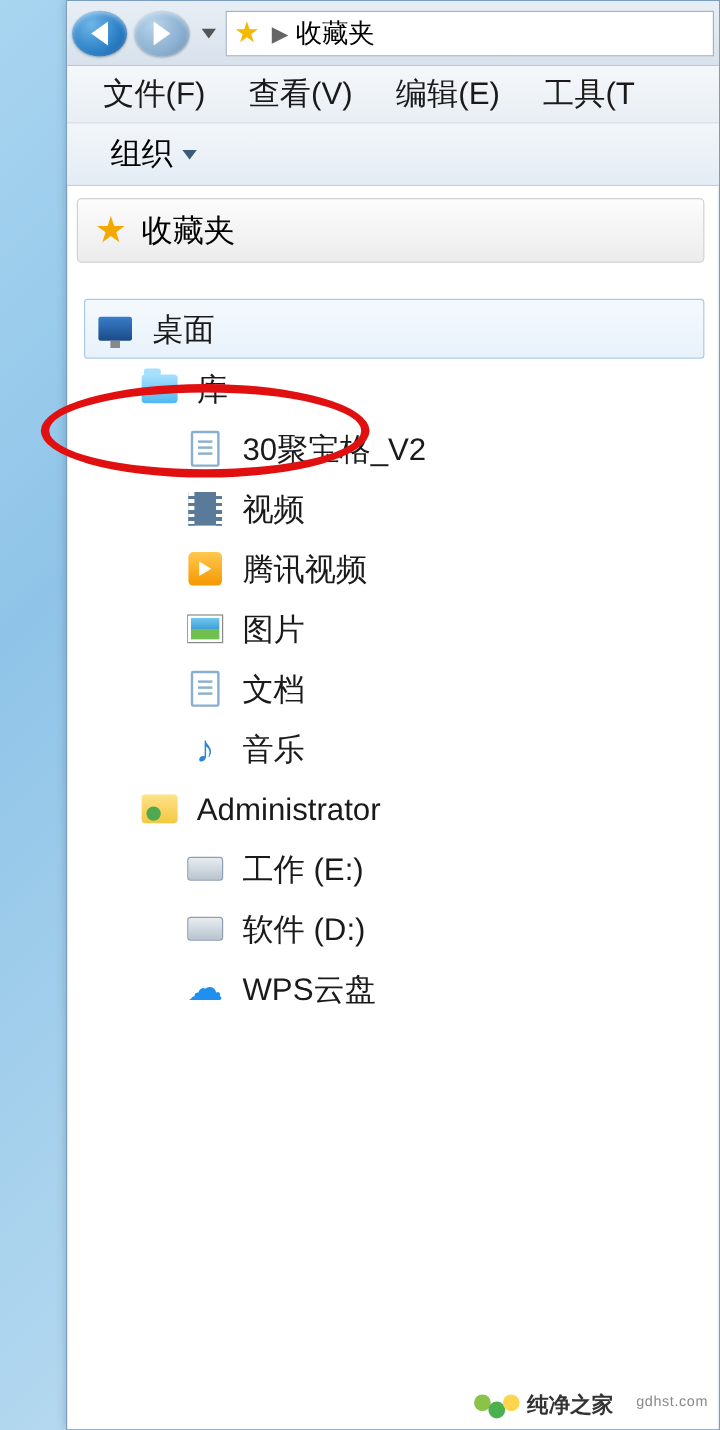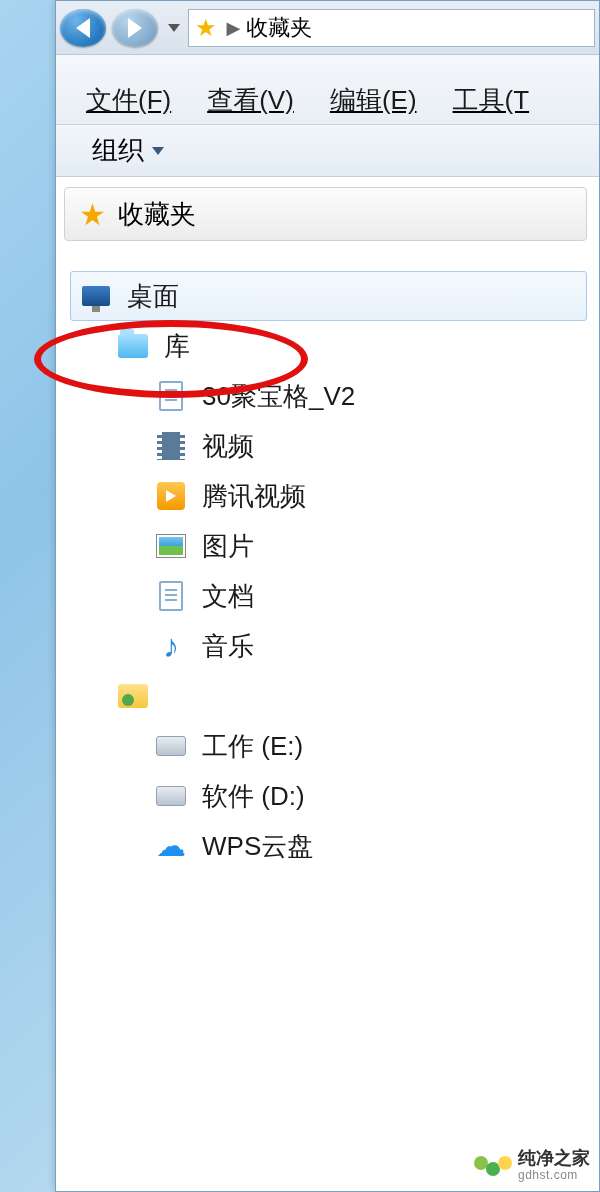--- a/index.html
+++ b/index.html
@@ -53,27 +53,26 @@
       flex: 1; height: 38px;
       background: #fff;
       border: 1px solid #a0b4c8;
       display: flex; align-items: center;
       padding: 0 6px;
       font-size: 22px;
     }
     .star-small { color: #f5b800; font-size: 24px; margin-right: 4px; }
     .breadcrumb-sep { color: #666; margin: 0 6px; font-size: 18px; }
     .menu-bar {
-      height: 70px;
+      height: 48px;
       background: linear-gradient(to bottom, #f5f8fb 0%, #e8eef4 100%);
       border-bottom: 1px solid #c8d4e0;
-      display: flex; align-items: flex-end;
+      display: flex; align-items: center;
       padding: 0 12px;
       font-size: 26px;
-      text-decoration: underline;
     }
     .menu-item {
       padding: 6px 18px;
       cursor: pointer;
       color: #1a1a1a;
     }
     .toolbar {
       height: 52px;
       background: linear-gradient(to bottom, #f2f6fa 0%, #e4ecf4 100%);
       border-bottom: 1px solid #c0cfdc;
@@ -130,21 +129,21 @@
     }
     .watermark {
       position: absolute;
       right: 10px; bottom: 10px;
       display: flex; align-items: center; gap: 6px;
       font-size: 18px;
       color: #333;
     }
     .wm-logo { display: flex; gap: 2px; }
     .wm-dot { width: 14px; height: 14px; border-radius: 50%; }
-    .wm-text { display: flex; flex-direction: column; align-items: flex-start; line-height: 1.1; }
+    .wm-text { display: flex; flex-direction: row; align-items: flex-start; line-height: 1.1; gap: 19px; }
     .wm-sub { font-size: 12px; color: #888; letter-spacing: 0.5px; }
     
     .ic-monitor { background: linear-gradient(#3a7ec8,#1a4a88); border-radius: 2px; width: 28px; height: 20px; position: relative; }
     .ic-monitor::after { content:""; position:absolute; bottom:-6px; left:10px; width:8px; height:6px; background:#888; }
     .ic-folder { background: linear-gradient(#ffe28a,#f5c840); border-radius: 3px; width: 30px; height: 24px; position: relative; }
     .ic-folder::before { content:""; position:absolute; top:-5px; left:2px; width:14px; height:6px; background:#ffe28a; border-radius:2px 2px 0 0; }
     .ic-folder.blue { background: linear-gradient(#a8e0ff,#50b8f0); }
     .ic-folder.blue::before { background:#a8e0ff; }
     .ic-doc { background: #fff; border: 2px solid #8aaed0; border-radius: 2px; width: 24px; height: 30px; position: relative; }
     .ic-doc::after { content:""; position:absolute; top:6px; left:4px; right:4px; height:2px; background:#8aaed0; box-shadow: 0 5px 0 #8aaed0, 0 10px 0 #8aaed0; }
@@ -249,20 +248,21 @@
         <div class="tree-item depth-2">
           <div class="tree-icon">
             <div class="ic-music">♪</div>
           </div>
           <span class="tree-label">音乐</span>
         </div>
         <div class="tree-item depth-1">
           <div class="tree-icon">
             <div class="ic-user"></div>
           </div>
+          <span class="tree-label">Administrator</span>
         </div>
         <div class="tree-item depth-2">
           <div class="tree-icon">
             <div class="ic-hdd"></div>
           </div>
           <span class="tree-label">工作 (E:)</span>
         </div>
         <div class="tree-item depth-2">
           <div class="tree-icon">
             <div class="ic-hdd"></div>

